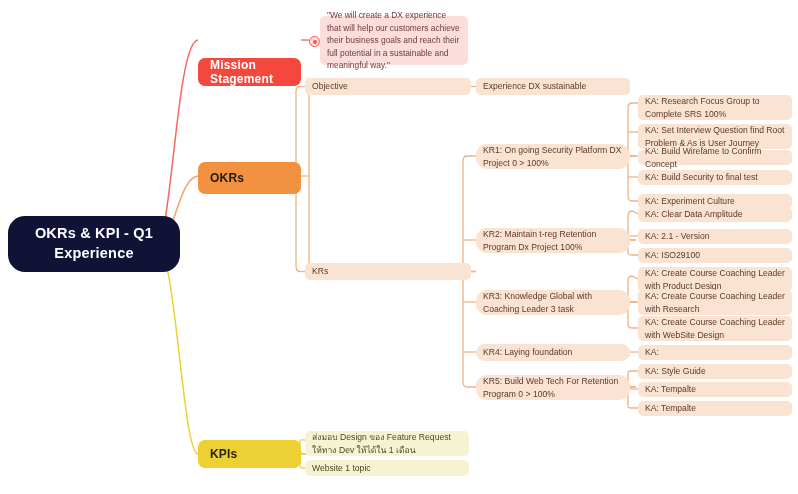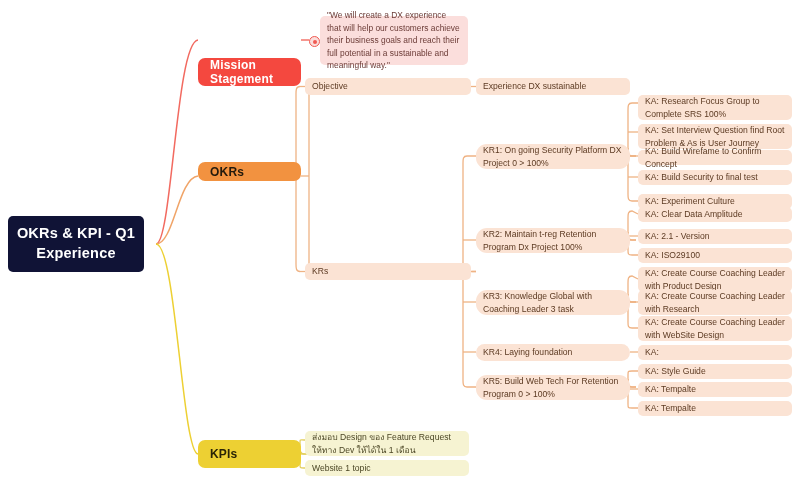--- a/index.html
+++ b/index.html
@@ -10,36 +10,36 @@
     overflow: hidden;
   }
   #canvas { position: relative; width: 798px; height: 494px; }
 
   svg.links { position: absolute; left: 0; top: 0; width: 798px; height: 494px; pointer-events: none; }
 
   .node { position: absolute; display: flex; align-items: center; }
 
   
   .root {
-    left: 8px; top: 216px; width: 136px; height: 56px;
-    background: #101336; border-radius: 5px;
+    left: 8px; top: 216px; width: 172px; height: 56px;
+    background: #101336; border-radius: 17px;
     color: #ffffff; font-size: 14.5px; font-weight: bold;
     justify-content: center; text-align: center; line-height: 1.35;
     letter-spacing: .2px;
   }
 
   
   .pill {
     border-radius: 7px; font-weight: bold; font-size: 12px;
     display: flex; align-items: center; padding: 0 12px;
     letter-spacing: .2px;
   }
   .pill-mission { left: 198px; top: 26px; width: 103px; height: 28px;
     background: #f4483f; color: #ffffff; margin-top: 32px; }
-  .pill-okrs    { left: 198px; top: 162px; width: 103px; height: 19px;
+  .pill-okrs    { left: 198px; top: 162px; width: 103px; height: 32px;
     background: #f29240; color: #241a0c; }
   .pill-kpis    { left: 198px; top: 440px; width: 103px; height: 28px;
     background: #edd033; color: #2b2506; }
 
   
   .box {
     border-radius: 5px; font-size: 8.6px; line-height: 1.42;
     padding: 5px 7px; display: flex; align-items: center;
     color: #5c3a22; position: absolute;
   }

